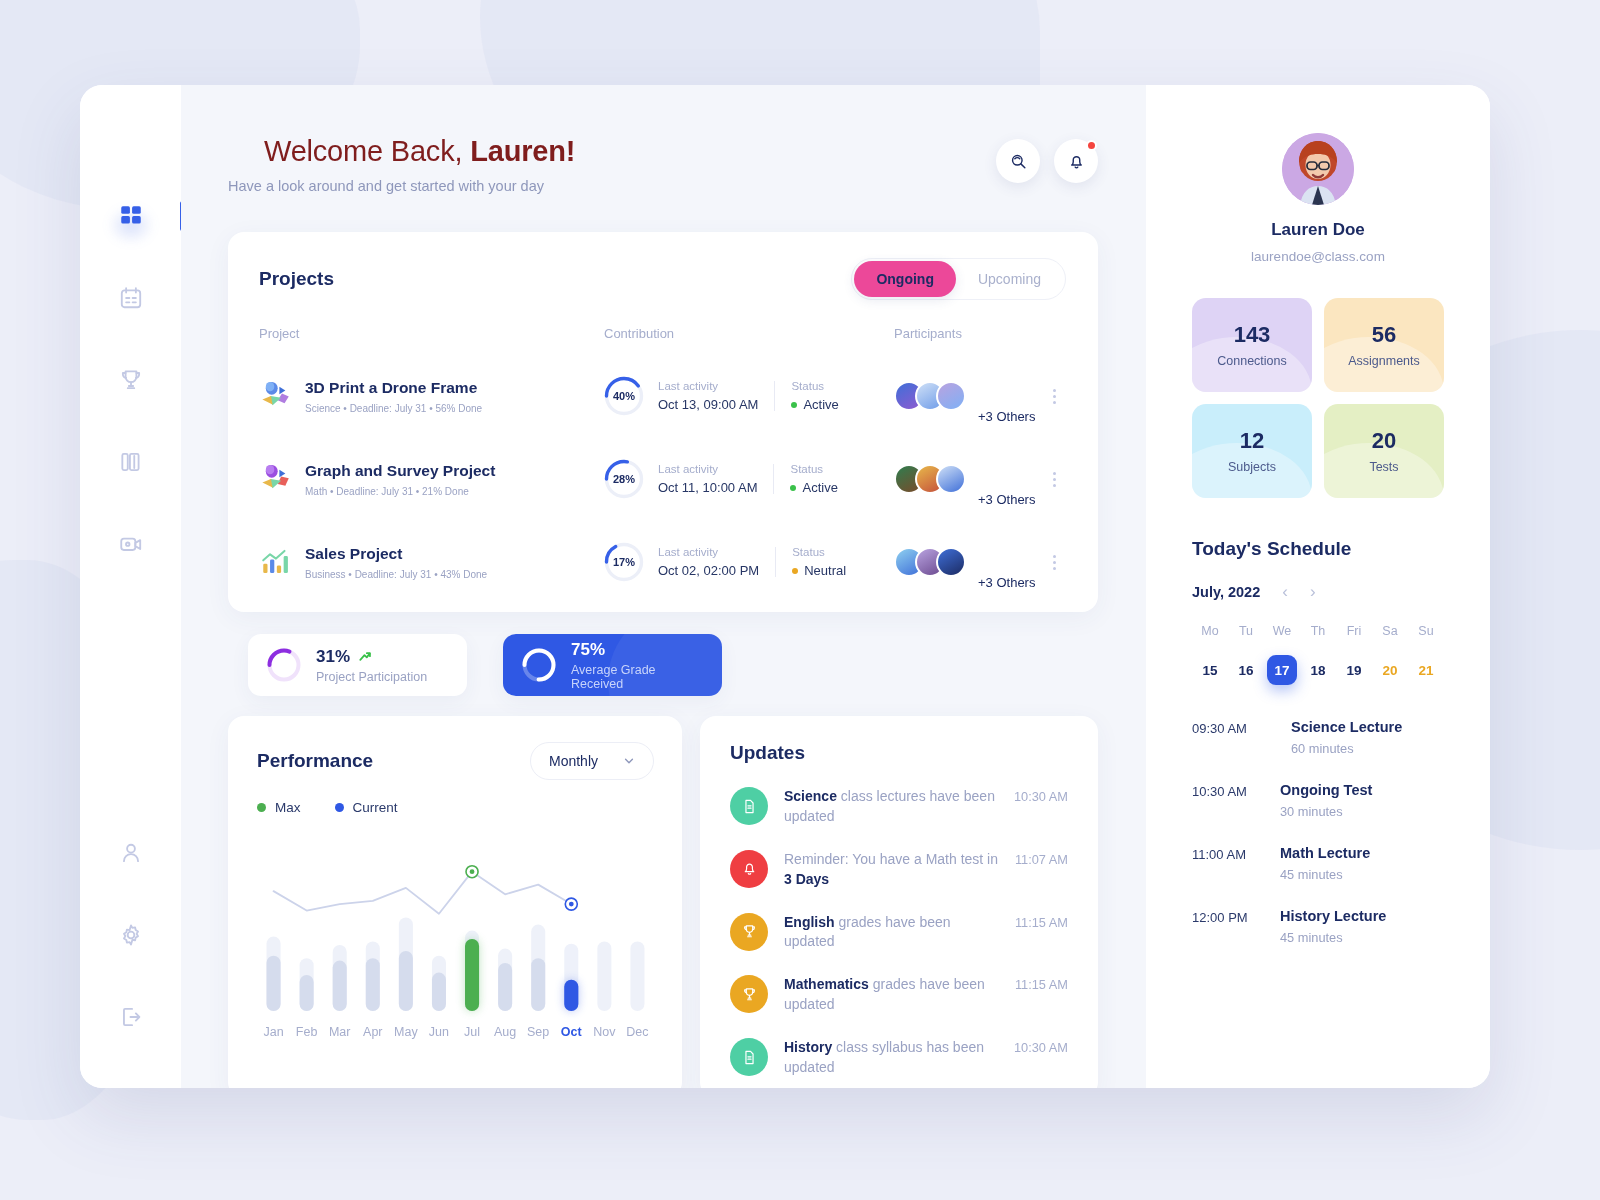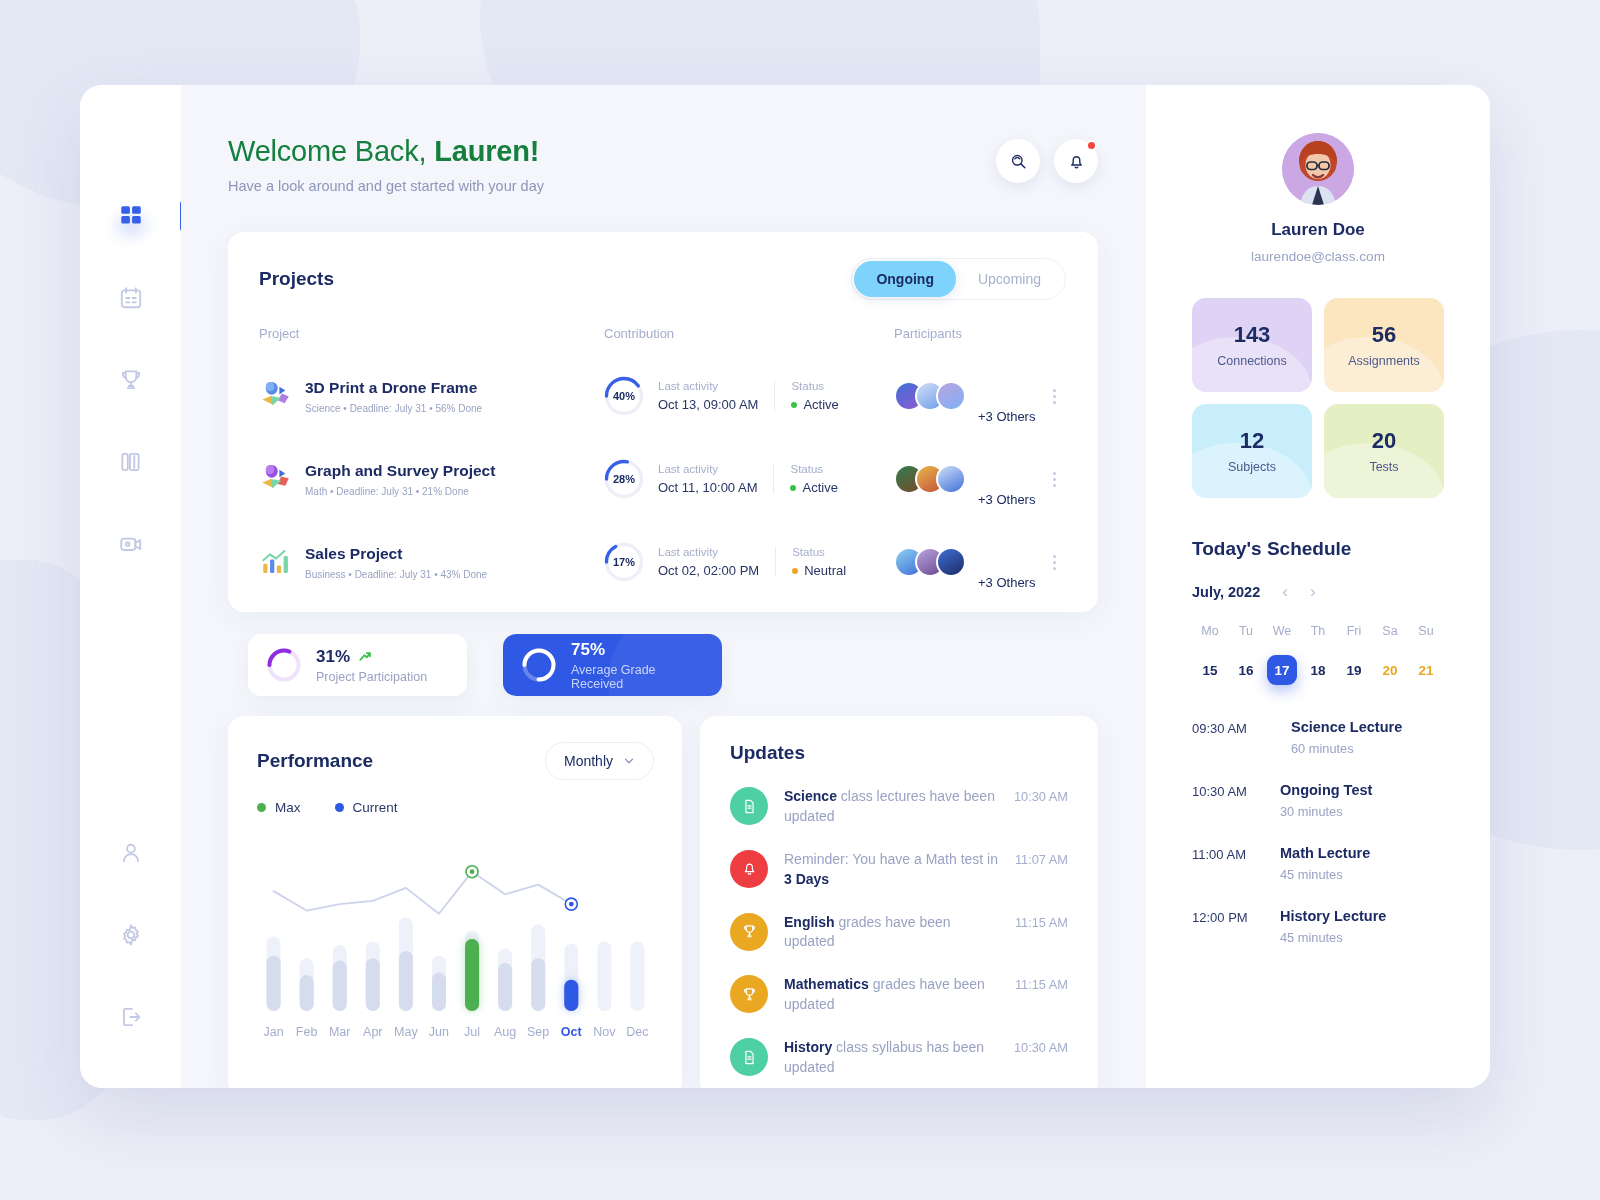--- a/index.html
+++ b/index.html
@@ -53,21 +53,21 @@
     width: 5px; height: 30px; background: #3660e8; border-radius: 3px;
   }
 
   
   .main {
     flex: 1 1 auto; background: #f4f6fb; position: relative;
     padding: 50px 48px 0 47px; overflow: hidden;
   }
   .topbar { display: flex; align-items: flex-start; justify-content: space-between; }
   .greet-title {
-    font-size: 29px; color: #15803d; font-weight: 400; letter-spacing: -.2px;
+    font-size: 29px; color: #7f1d1d; font-weight: 400; letter-spacing: -.2px; margin-left: 36px;
   }
   .greet-title b { font-weight: 700; }
   .greet-sub { font-size: 14.5px; color: #8e97bb; margin-top: 10px; }
   .top-actions { display: flex; gap: 14px; padding-top: 4px; }
   .circ-btn {
     width: 44px; height: 44px; border-radius: 50%; background: #fff;
     display: flex; align-items: center; justify-content: center;
     box-shadow: 0 4px 14px rgba(60,70,130,.10); cursor: pointer; position: relative;
   }
   .circ-btn svg { width: 19px; height: 19px; }
@@ -79,21 +79,21 @@
   .card { background: #fff; border-radius: 16px; box-shadow: 0 6px 26px rgba(60,70,130,.055); }
 
   .projects-card { margin-top: 38px; padding: 26px 32px 22px 31px; }
   .pc-head { display: flex; align-items: center; justify-content: space-between; }
   .pc-title { font-size: 19px; font-weight: 700; color: #1c2b63; }
   .seg {
     display: flex; align-items: center; background: #fff; border-radius: 22px;
     border: 1px solid #eef0f7; padding: 2px;
   }
   .seg-btn { padding: 10px 22px; font-size: 14px; border-radius: 20px; color: #a9b0cc; cursor: pointer; }
-  .seg-btn.on { background: #7dd3fc; color: #1c2b63; font-weight: 700;
+  .seg-btn.on { background: #ec4899; color: #1c2b63; font-weight: 700;
     box-shadow: 0 3px 12px rgba(60,70,130,.12); }
 
   .ptable { margin-top: 26px; }
   .pth { display: flex; font-size: 13px; color: #a5adcc; }
   .col-proj { width: 345px; flex: 0 0 345px; }
   .col-contrib { width: 290px; flex: 0 0 290px; }
   .col-part { flex: 1 1 auto; }
   .prow { display: flex; align-items: center; margin-top: 27px; }
   .pname { font-size: 15.5px; font-weight: 700; color: #1c2b63; }
   .pmeta { font-size: 10px; color: #9aa2c3; margin-top: 6px; }
@@ -141,21 +141,21 @@
   .mv { display: flex; align-items: center; gap: 7px; font-size: 17px; font-weight: 700; color: #1c2b63; }
   .mini.blue .mv { color: #fff; }
   .ml { font-size: 12.5px; color: #9aa2c3; margin-top: 3px; }
   .mini.blue .ml { color: #c6d3fb; }
 
   
   .bottom-row { display: flex; gap: 18px; margin-top: 20px; }
   .perf-card { width: 454px; flex: 0 0 454px; padding: 26px 28px 18px 29px; }
   .perf-head { display: flex; align-items: center; justify-content: space-between; }
   .perf-title { font-size: 19px; font-weight: 700; color: #1c2b63; }
-  .dropd { display: flex; align-items: center; gap: 10px; padding: 10px 18px;
+  .dropd { display: flex; align-items: center; gap: 25px; padding: 10px 18px;
     border: 1px solid #eceef6; border-radius: 20px; font-size: 14px; color: #1c2b63;
     font-weight: 500; cursor: pointer; }
   .legend { display: flex; gap: 34px; margin-top: 20px; }
   .lg { display: flex; align-items: center; gap: 9px; font-size: 13.5px; color: #2b3a6b; }
   .lgdot { width: 9px; height: 9px; border-radius: 50%; }
   .chart { position: relative; height: 188px; margin-top: 14px; }
   .chart svg { position: absolute; inset: 0; width: 100%; height: 100%; overflow: visible; }
   .months { display: flex; margin-top: 8px; }
   .mo { flex: 1 1 0; text-align: center; font-size: 12.5px; color: #a5adcc; }
   .mo.on { color: #2f58e4; font-weight: 700; }

